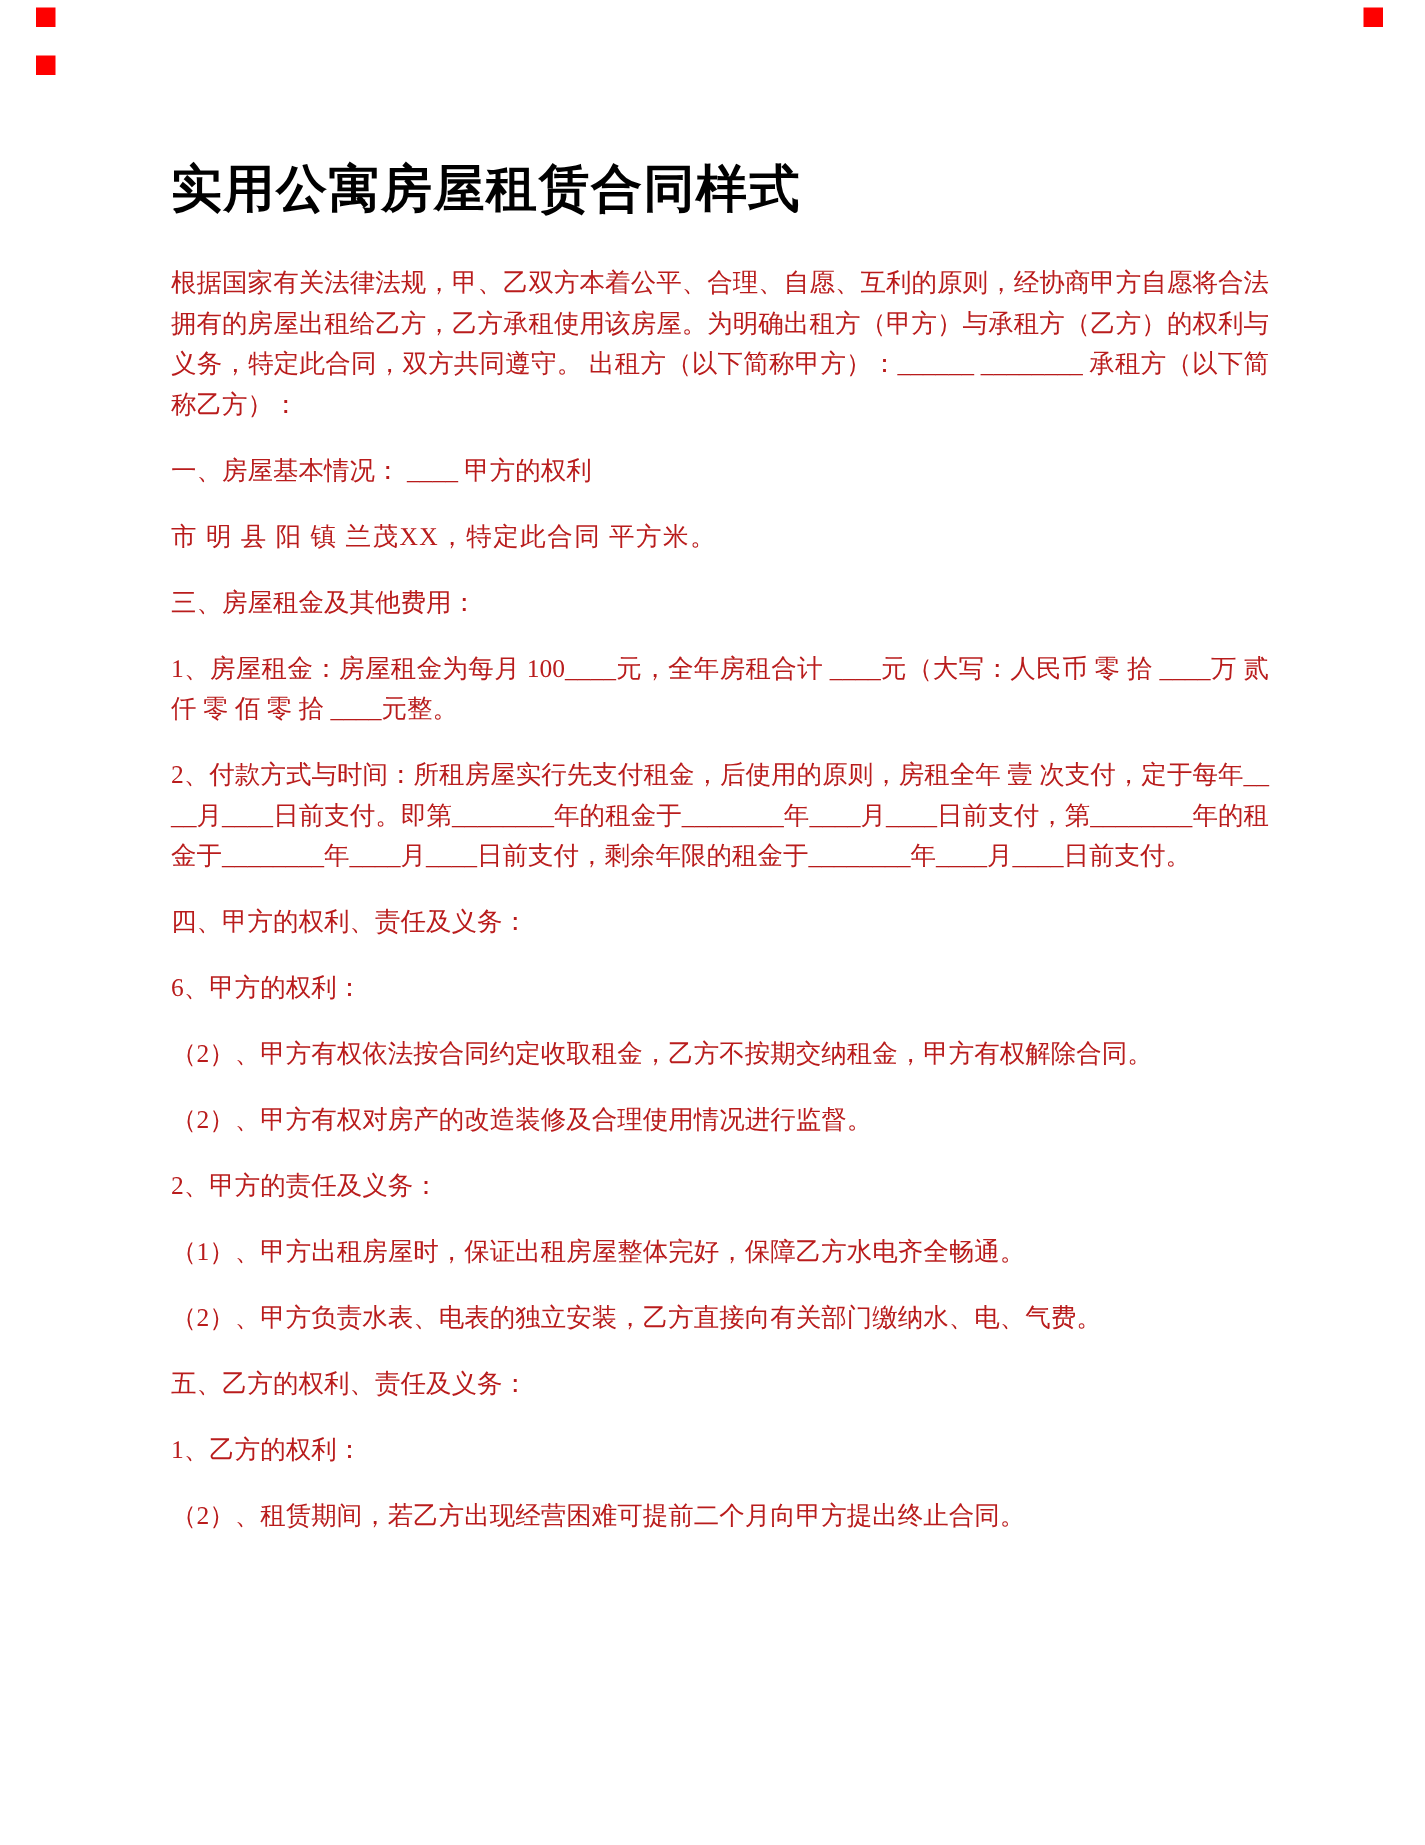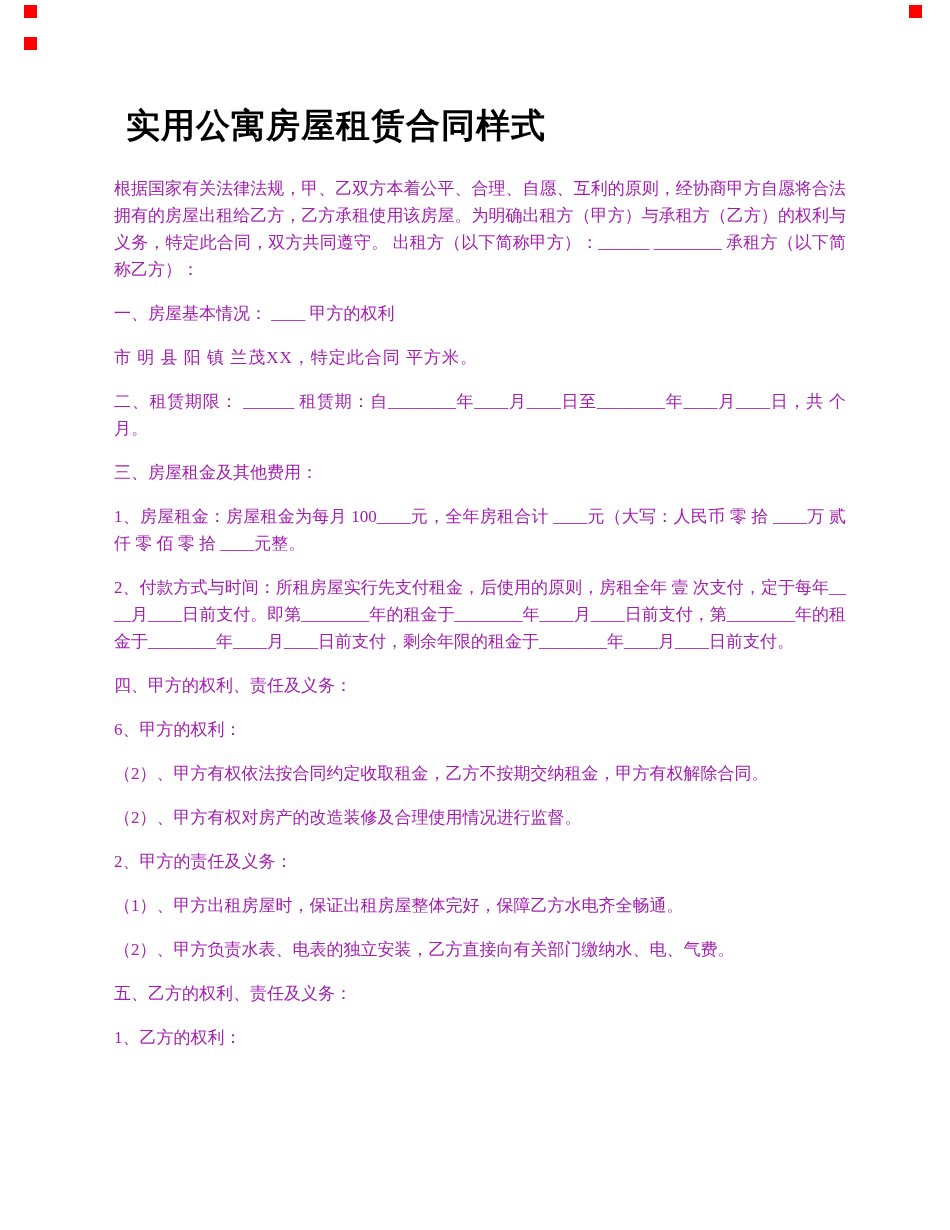--- a/index.html
+++ b/index.html
@@ -29,30 +29,30 @@
     position: absolute;
     left: 114px;
     top: 103px;
     width: 732px;
   }
   .doc-title {
     font-family: "Liberation Sans", sans-serif;
     font-size: 34px;
     font-weight: bold;
     letter-spacing: 1px;
-    margin: 0 0 26px 12px;
+    margin: 0 0 26px 0;
     color: #000000;
   }
   .para {
     font-size: 17px;
     line-height: 27px;
     margin: 1px 0 17px 0;
     text-align: justify;
     word-break: break-all;
-    color: #a21caf;
+    color: #b91c1c;
   }
   .para.loc {
     letter-spacing: 1px;
   }
 </style>
 </head>
 <body>
 
 <div class="page">
 
@@ -60,28 +60,28 @@
   <div class="marker tl2"></div>
   <div class="marker tr"></div>
 
   <div class="content">
 
     <h1 class="doc-title">实用公寓房屋租赁合同样式</h1>
 
     <p class="para">根据国家有关法律法规，甲、乙双方本着公平、合理、自愿、互利的原则，经协商甲方自愿将合法拥有的房屋出租给乙方，乙方承租使用该房屋。为明确出租方（甲方）与承租方（乙方）的权利与义务，特定此合同，双方共同遵守。 出租方（以下简称甲方）：______ ________ 承租方（以下简称乙方）：</p>
     <p class="para">一、房屋基本情况： ____ 甲方的权利</p>
     <p class="para loc">市 明 县 阳 镇 兰茂XX，特定此合同 平方米。</p>
-    <p class="para">二、租赁期限： ______ 租赁期：自________年____月____日至________年____月____日，共 个月。</p>
     <p class="para">三、房屋租金及其他费用：</p>
     <p class="para">1、房屋租金：房屋租金为每月 100____元，全年房租合计 ____元（大写：人民币 零 拾 ____万 贰 仟 零 佰 零 拾 ____元整。</p>
     <p class="para">2、付款方式与时间：所租房屋实行先支付租金，后使用的原则，房租全年 壹 次支付，定于每年____月____日前支付。即第________年的租金于________年____月____日前支付，第________年的租金于________年____月____日前支付，剩余年限的租金于________年____月____日前支付。</p>
     <p class="para">四、甲方的权利、责任及义务：</p>
     <p class="para">6、甲方的权利：</p>
     <p class="para">（2）、甲方有权依法按合同约定收取租金，乙方不按期交纳租金，甲方有权解除合同。</p>
     <p class="para">（2）、甲方有权对房产的改造装修及合理使用情况进行监督。</p>
     <p class="para">2、甲方的责任及义务：</p>
     <p class="para">（1）、甲方出租房屋时，保证出租房屋整体完好，保障乙方水电齐全畅通。</p>
     <p class="para">（2）、甲方负责水表、电表的独立安装，乙方直接向有关部门缴纳水、电、气费。</p>
     <p class="para">五、乙方的权利、责任及义务：</p>
     <p class="para">1、乙方的权利：</p>
+    <p class="para">（2）、租赁期间，若乙方出现经营困难可提前二个月向甲方提出终止合同。</p>
 
   </div>
 </div>
 
 </body></html>

